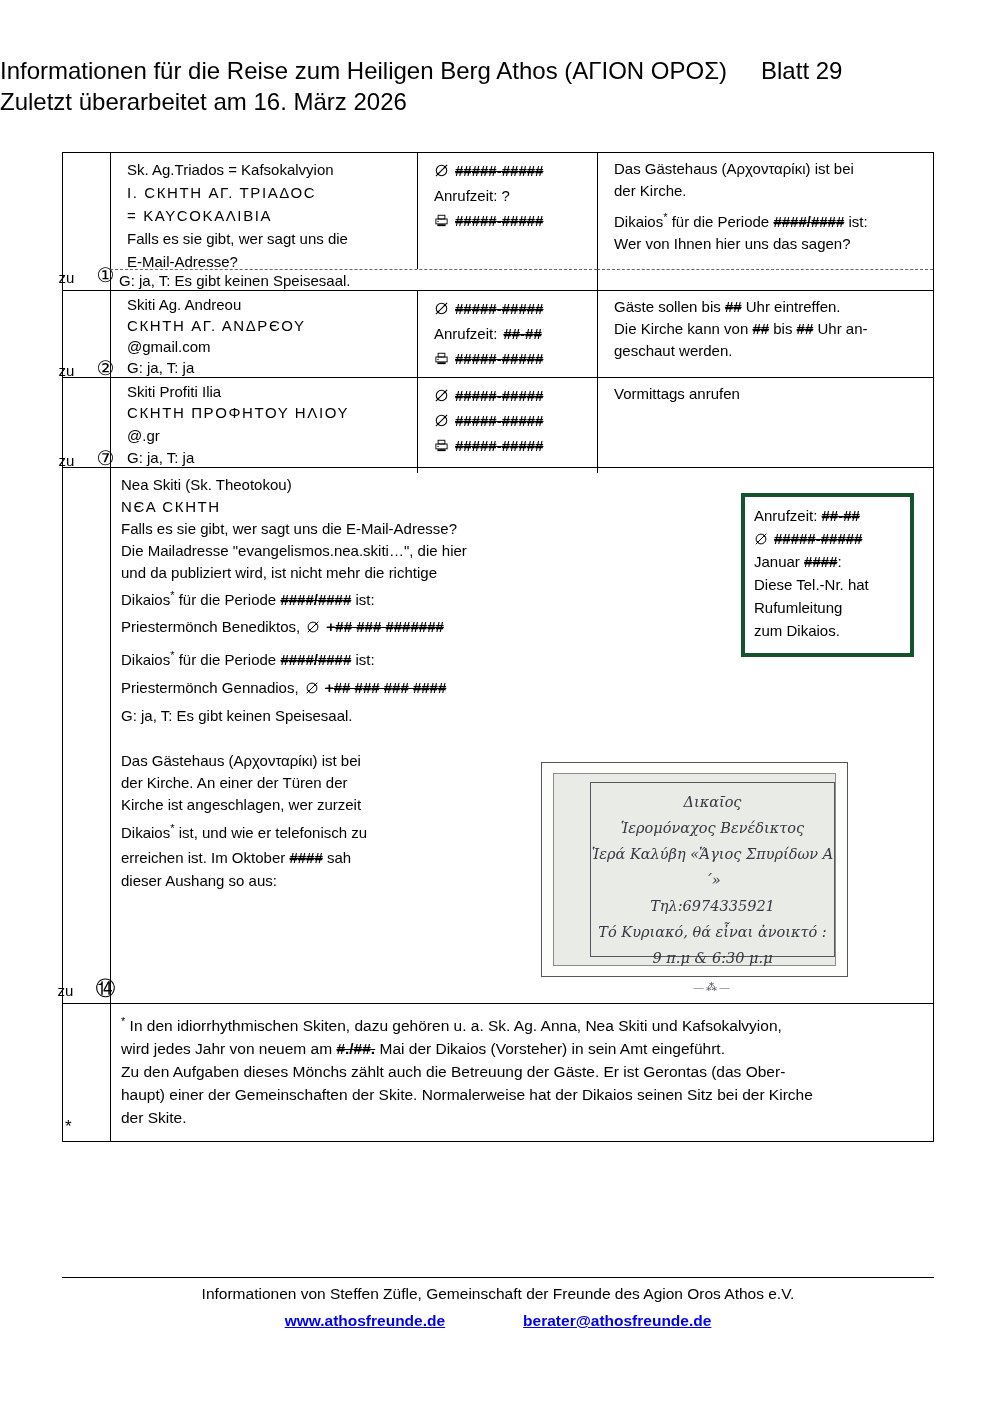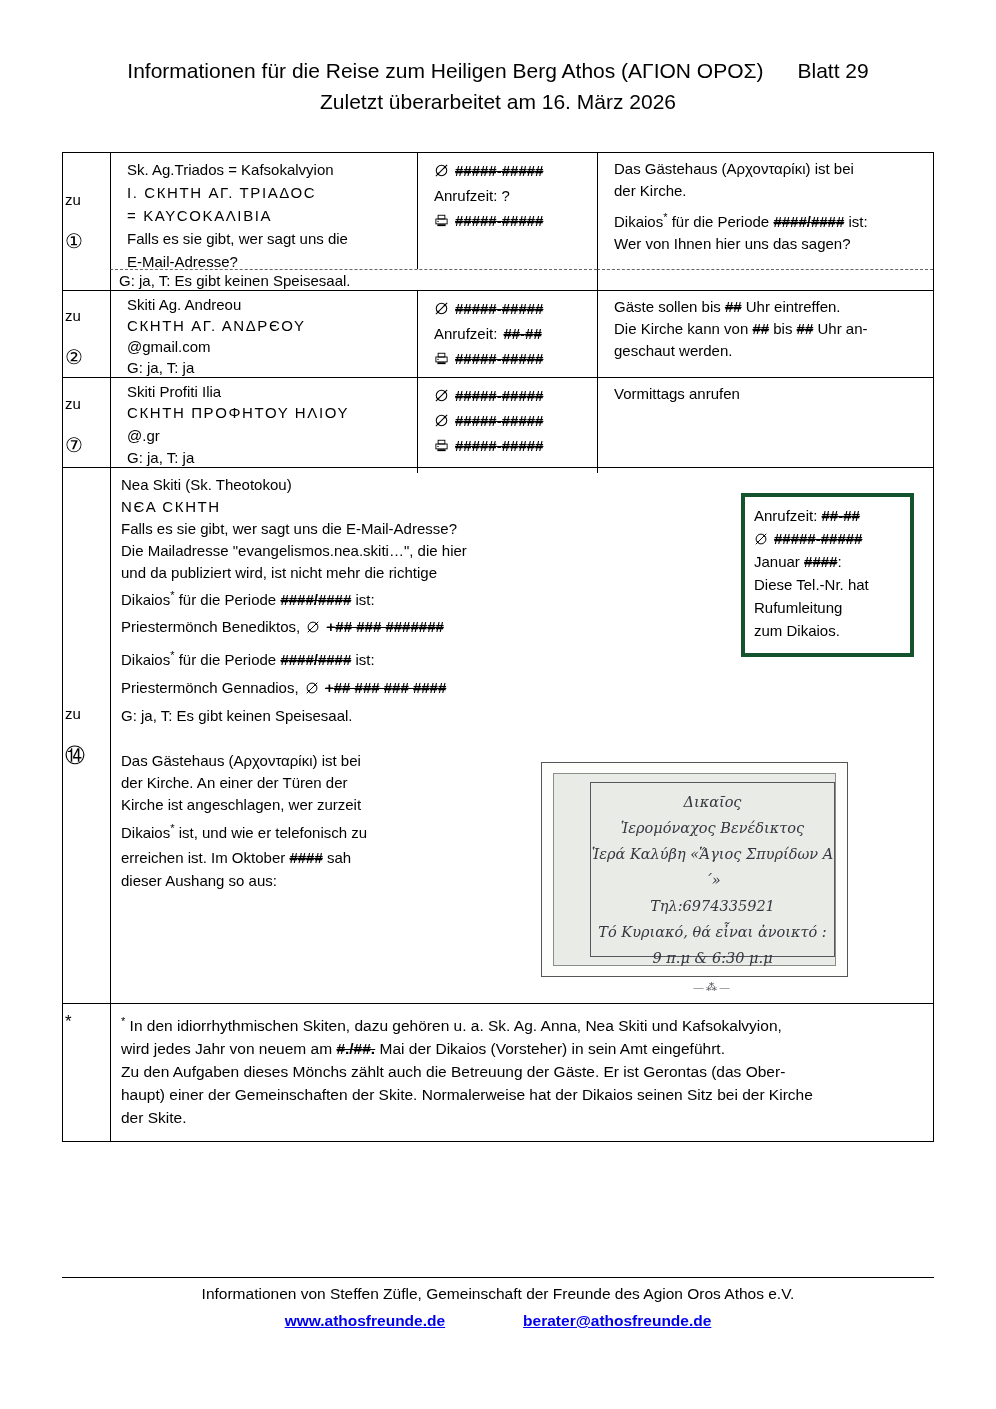--- a/index.html
+++ b/index.html
@@ -1,30 +1,30 @@
 <!DOCTYPE html>
 <html><head>
 <meta charset="utf-8">
 <style>
   html,body{margin:0;padding:0;background:#fff;}
   .page{position:relative;width:996px;height:1409px;background:#ffffff;
         font-family:"Liberation Sans",sans-serif;font-size:15px;color:#000;overflow:hidden;}
 
   
-  .titleblock{position:absolute;top:55px;left:0;width:100%;text-align:center;
-              font-size:21px;line-height:31px;}
+  .titleblock{position:absolute;top:55px;left:0;width:100%;
+              font-size:24px;line-height:31px;}
   .blatt{margin-left:34px;}
 
   
   .tbl{position:absolute;left:62px;top:152px;width:872px;border:1px solid #000;box-sizing:border-box;}
   .row{display:grid;grid-template-columns:47px 307px 180px 336px;box-sizing:border-box;}
   .row + .row{border-top:1px solid #000;}
   .c{box-sizing:border-box;padding:5px 16px;}
   .c + .c{border-left:1px solid #000;}
-  .ref{display:flex;flex-direction:column;align-items:flex-start;justify-content:center;
+  .ref{display:flex;flex-direction:row;align-items:flex-end;justify-content:center;
        gap:22px;padding:4px 2px;}
   .circ{font-size:20px;line-height:22px;}
   .r1{grid-template-rows:116px 21px;}
   .r1 .ref{grid-row:1/3;}
   .sub23{grid-column:2/4;grid-row:2;border-top:1px dashed #666;border-left:1px solid #000;
          padding:0 8px;display:flex;align-items:center;box-sizing:border-box;}
   .sub4{grid-column:4/5;grid-row:2;border-top:1px dashed #666;border-left:1px solid #000;box-sizing:border-box;}
   .r2{height:87px;} .r3{height:90px;} .r4{grid-template-columns:47px 825px;height:536px;}
   .r5{grid-template-columns:47px 825px;height:138px;}
   .r5 .ref{justify-content:flex-start;padding-top:8px;font-size:17px;}

